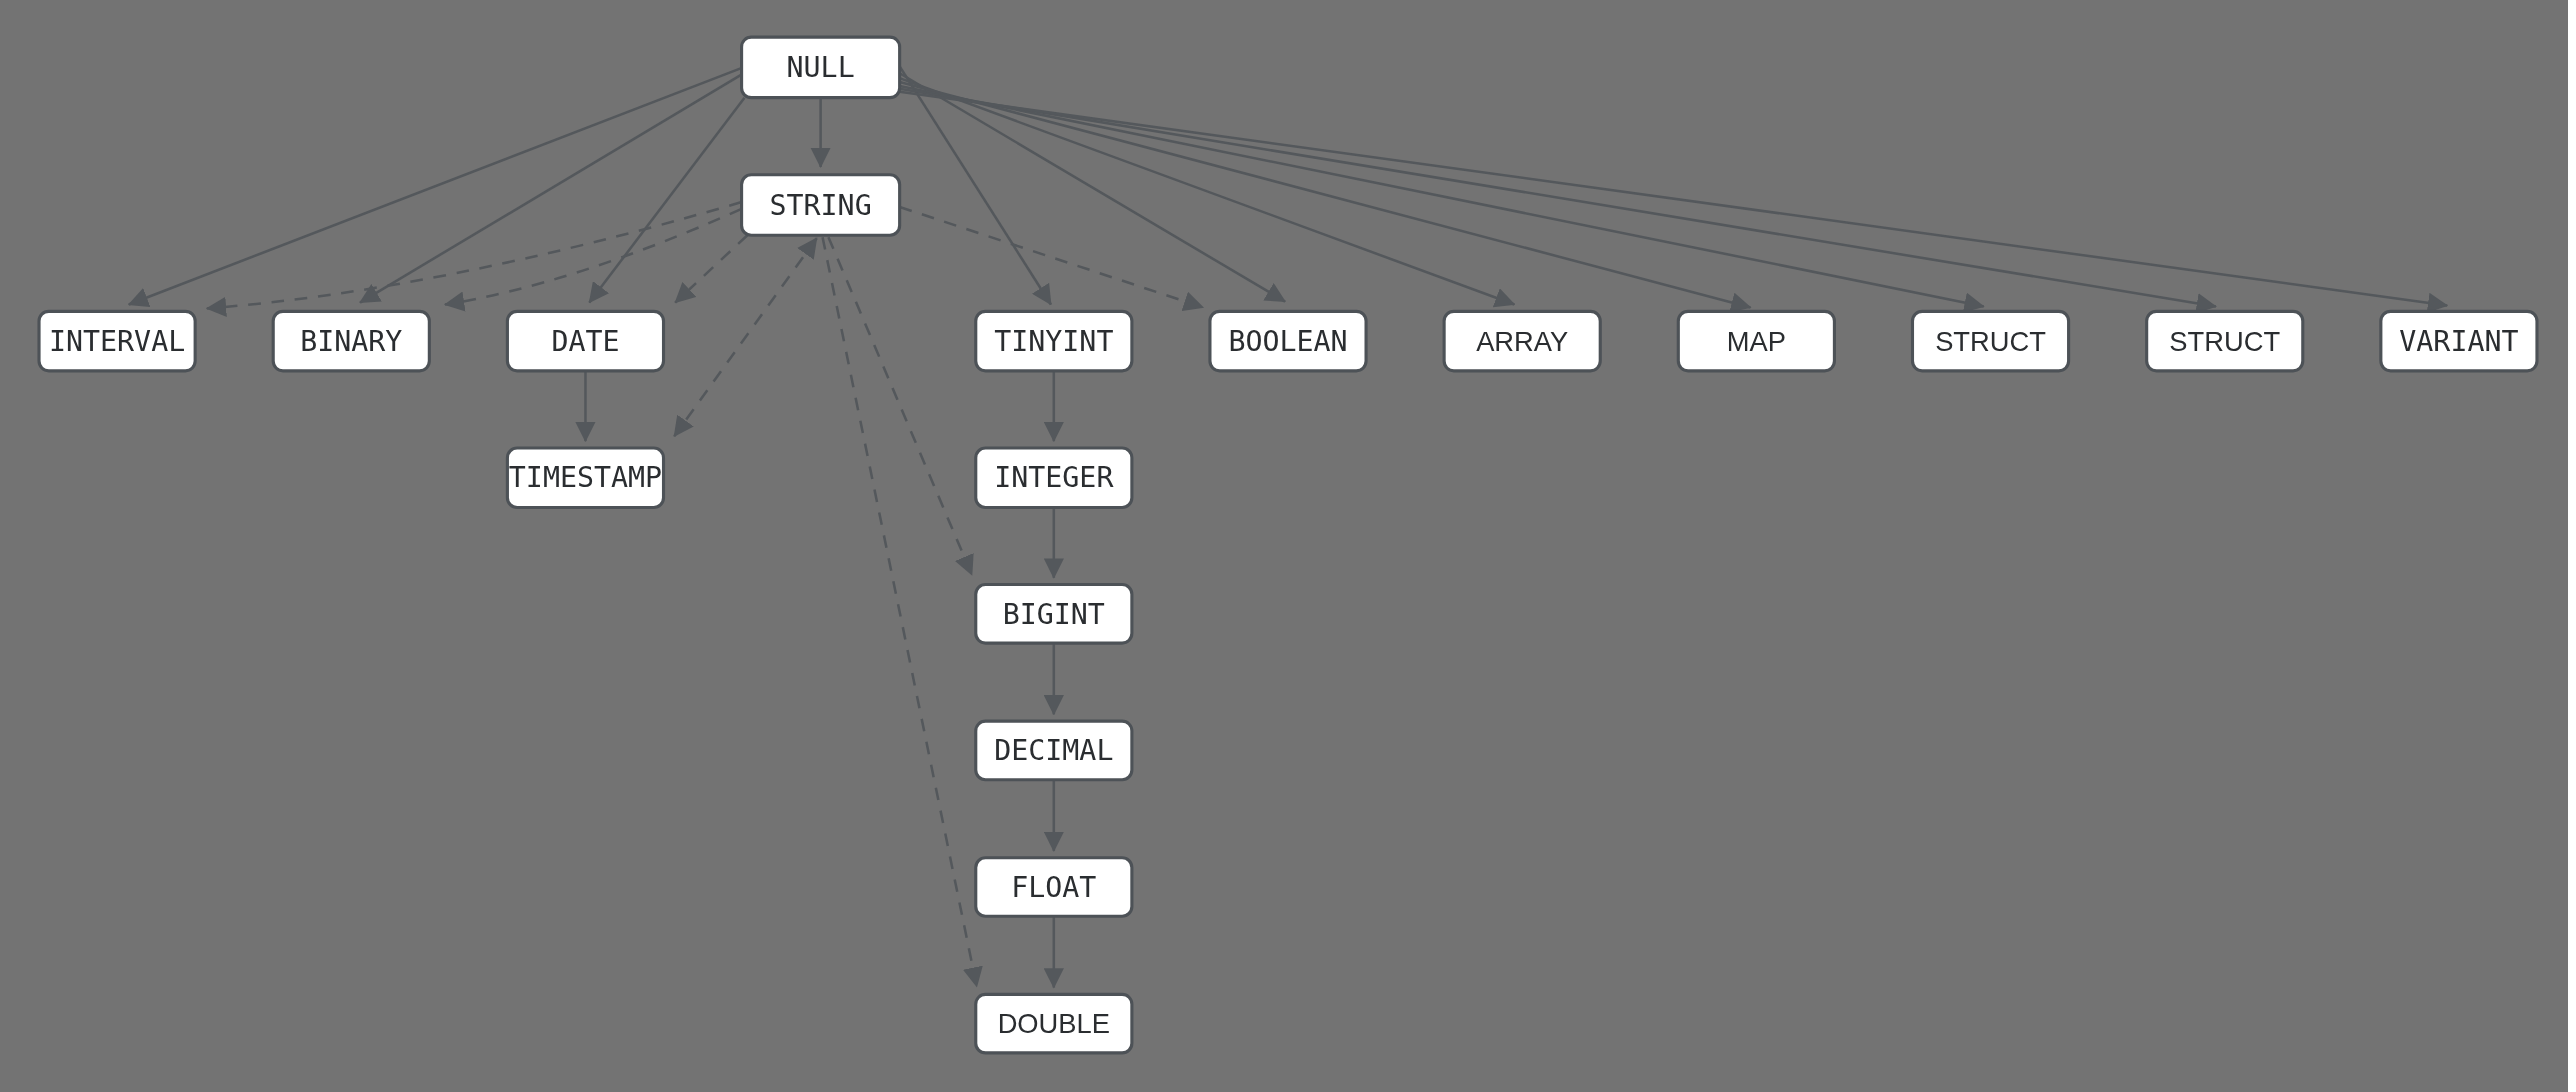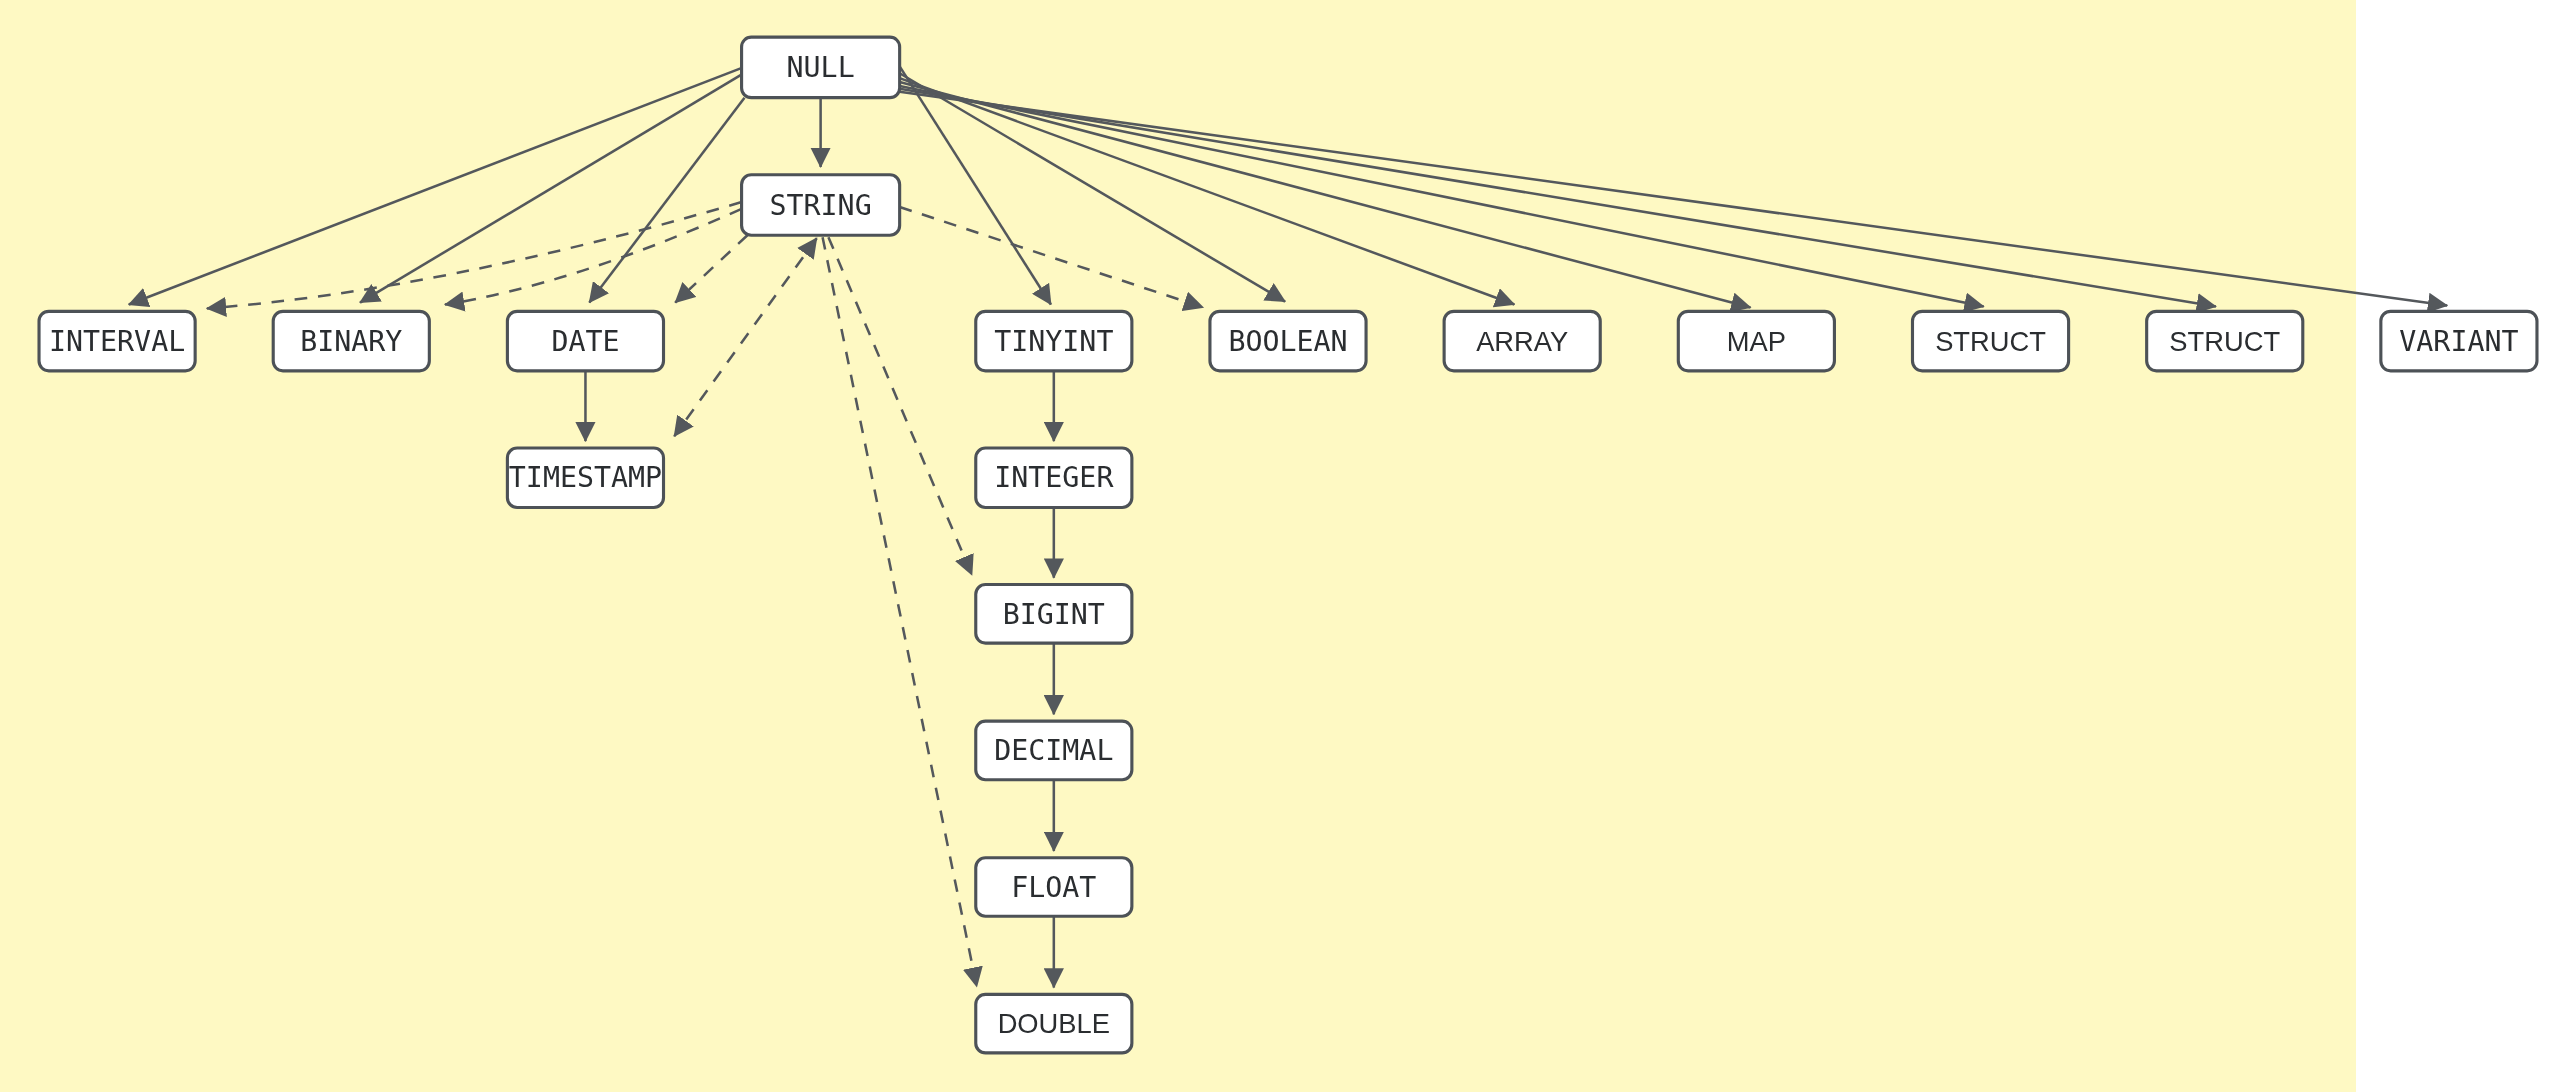--- a/index.html
+++ b/index.html
@@ -5,23 +5,23 @@
   html, body {
     margin: 0;
     padding: 0;
     width: 2576px;
     height: 1093px;
     background: #ffffff;
     overflow: hidden;
   }
   #canvas {
     position: relative;
-    width: 2356px;
+    width: 2568px;
     height: 1093px;
-    background: #fef9c3;
+    background: #737373;
   }
   svg { display: block; }
   .edge {
     fill: none;
     stroke-width: 2.6px;
   }
   .edge.dashed { stroke-dasharray: 13 11; }
   .node-rect {
     stroke-width: 3.2px;
   }

